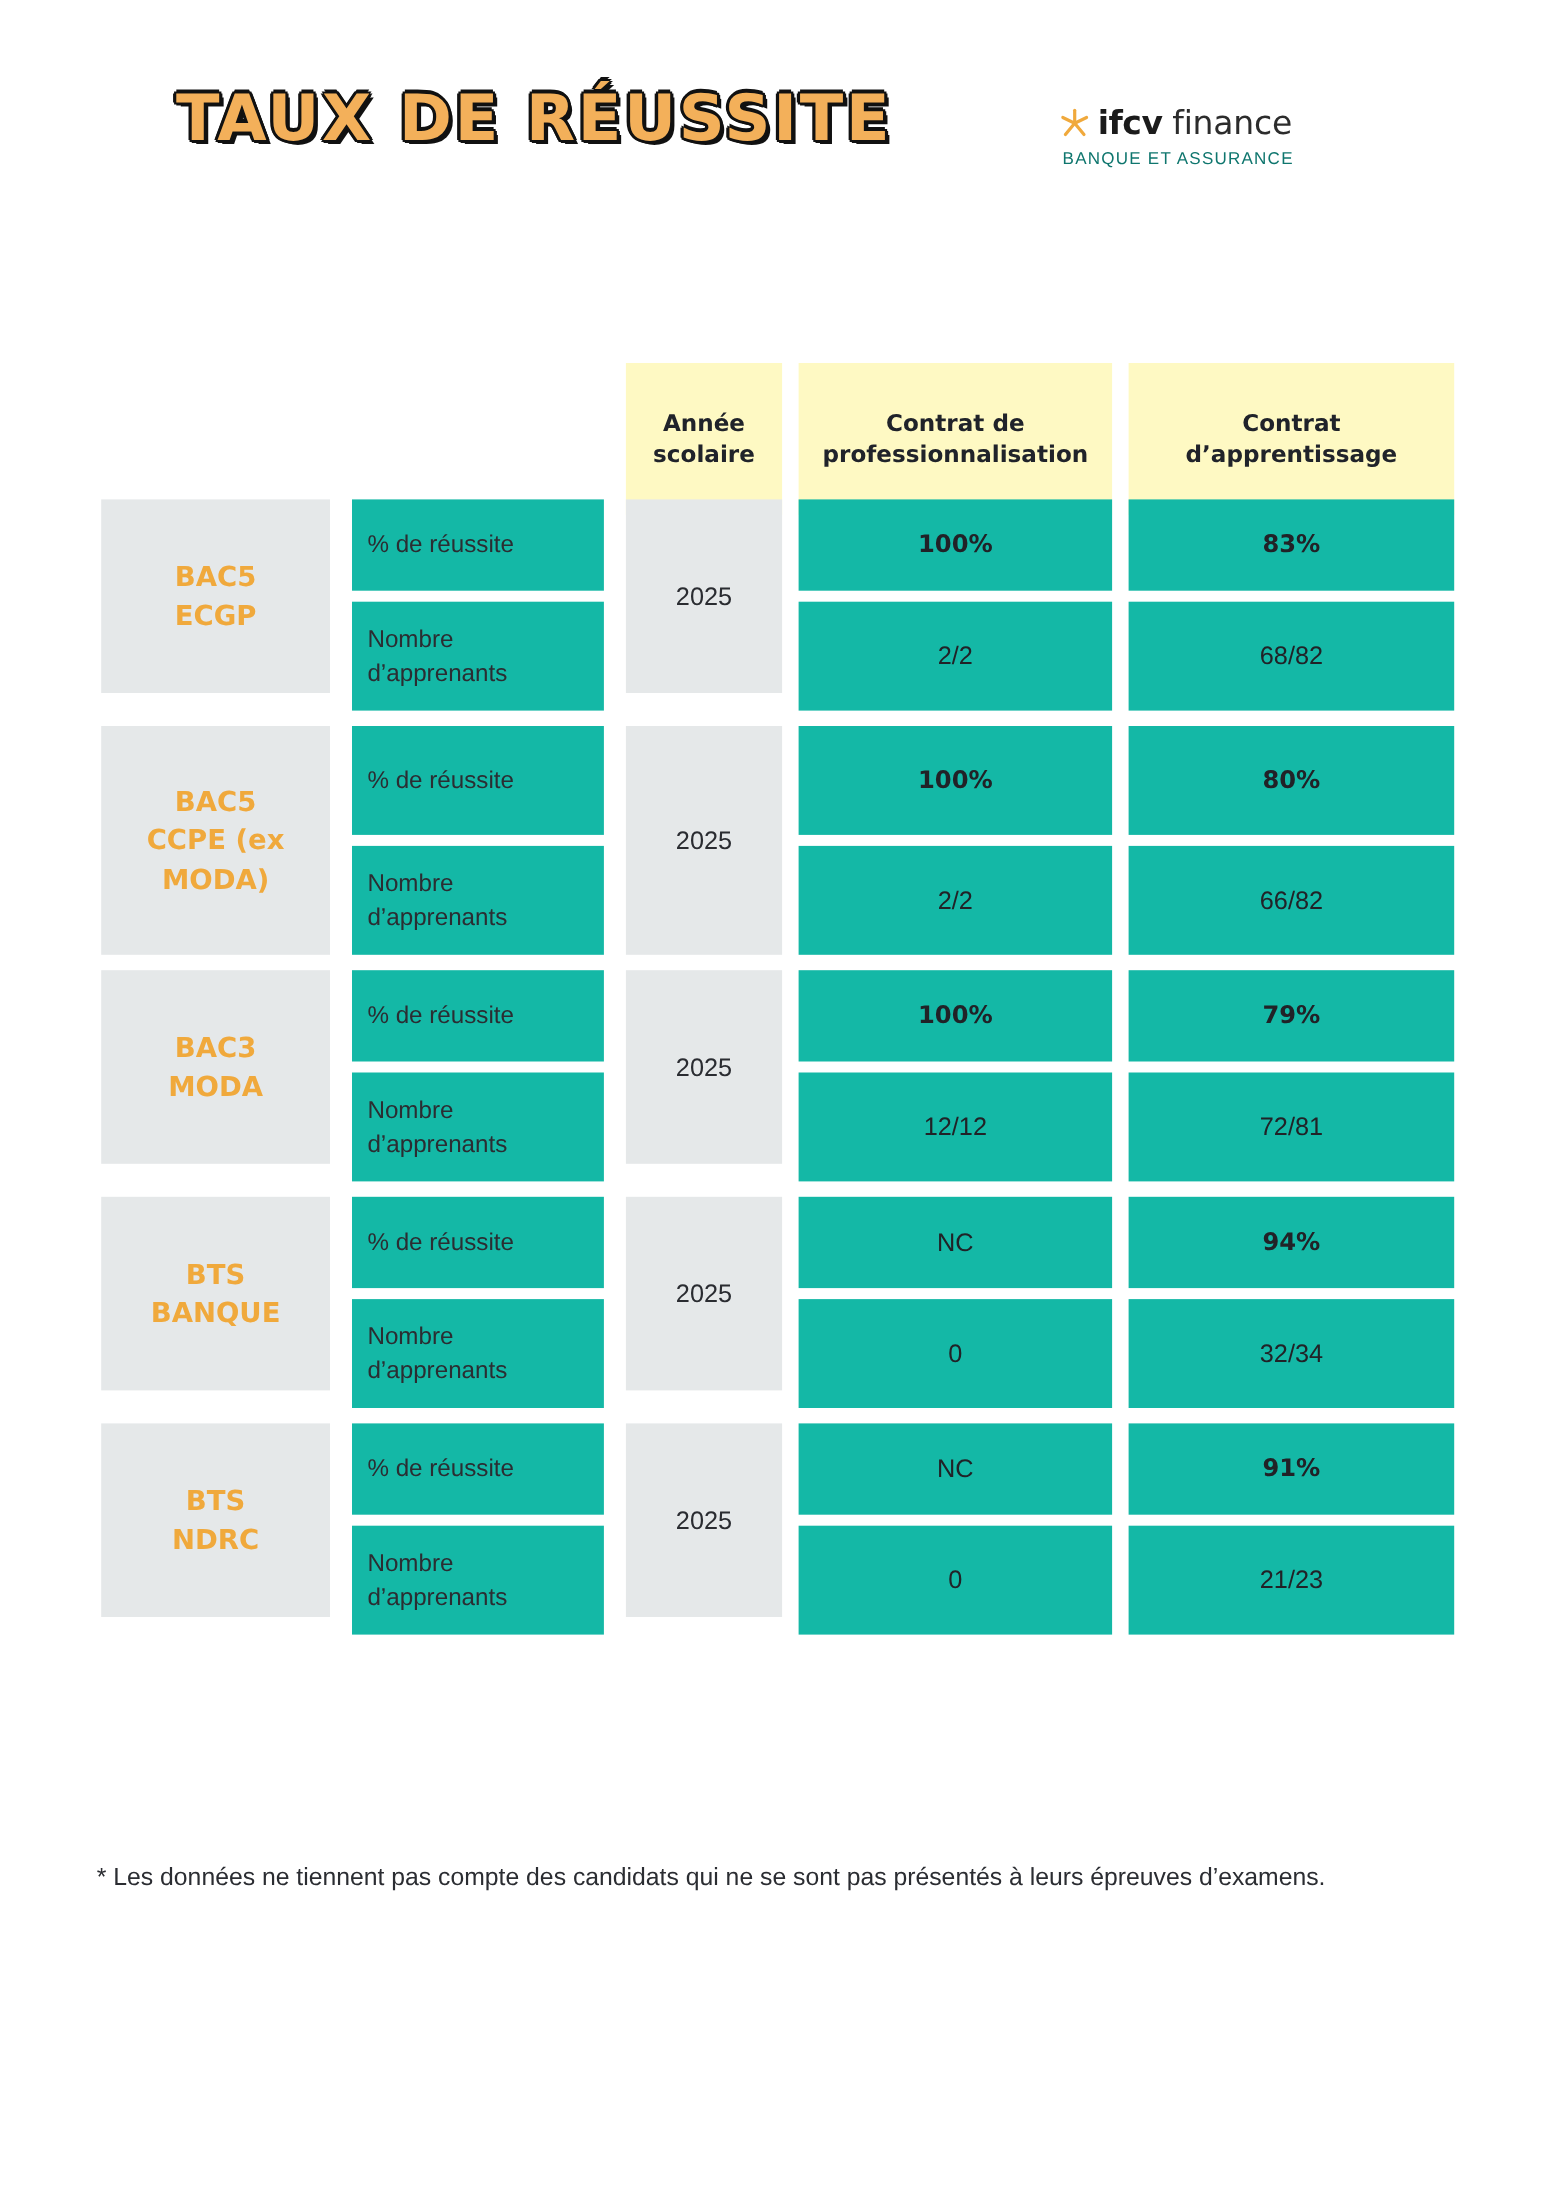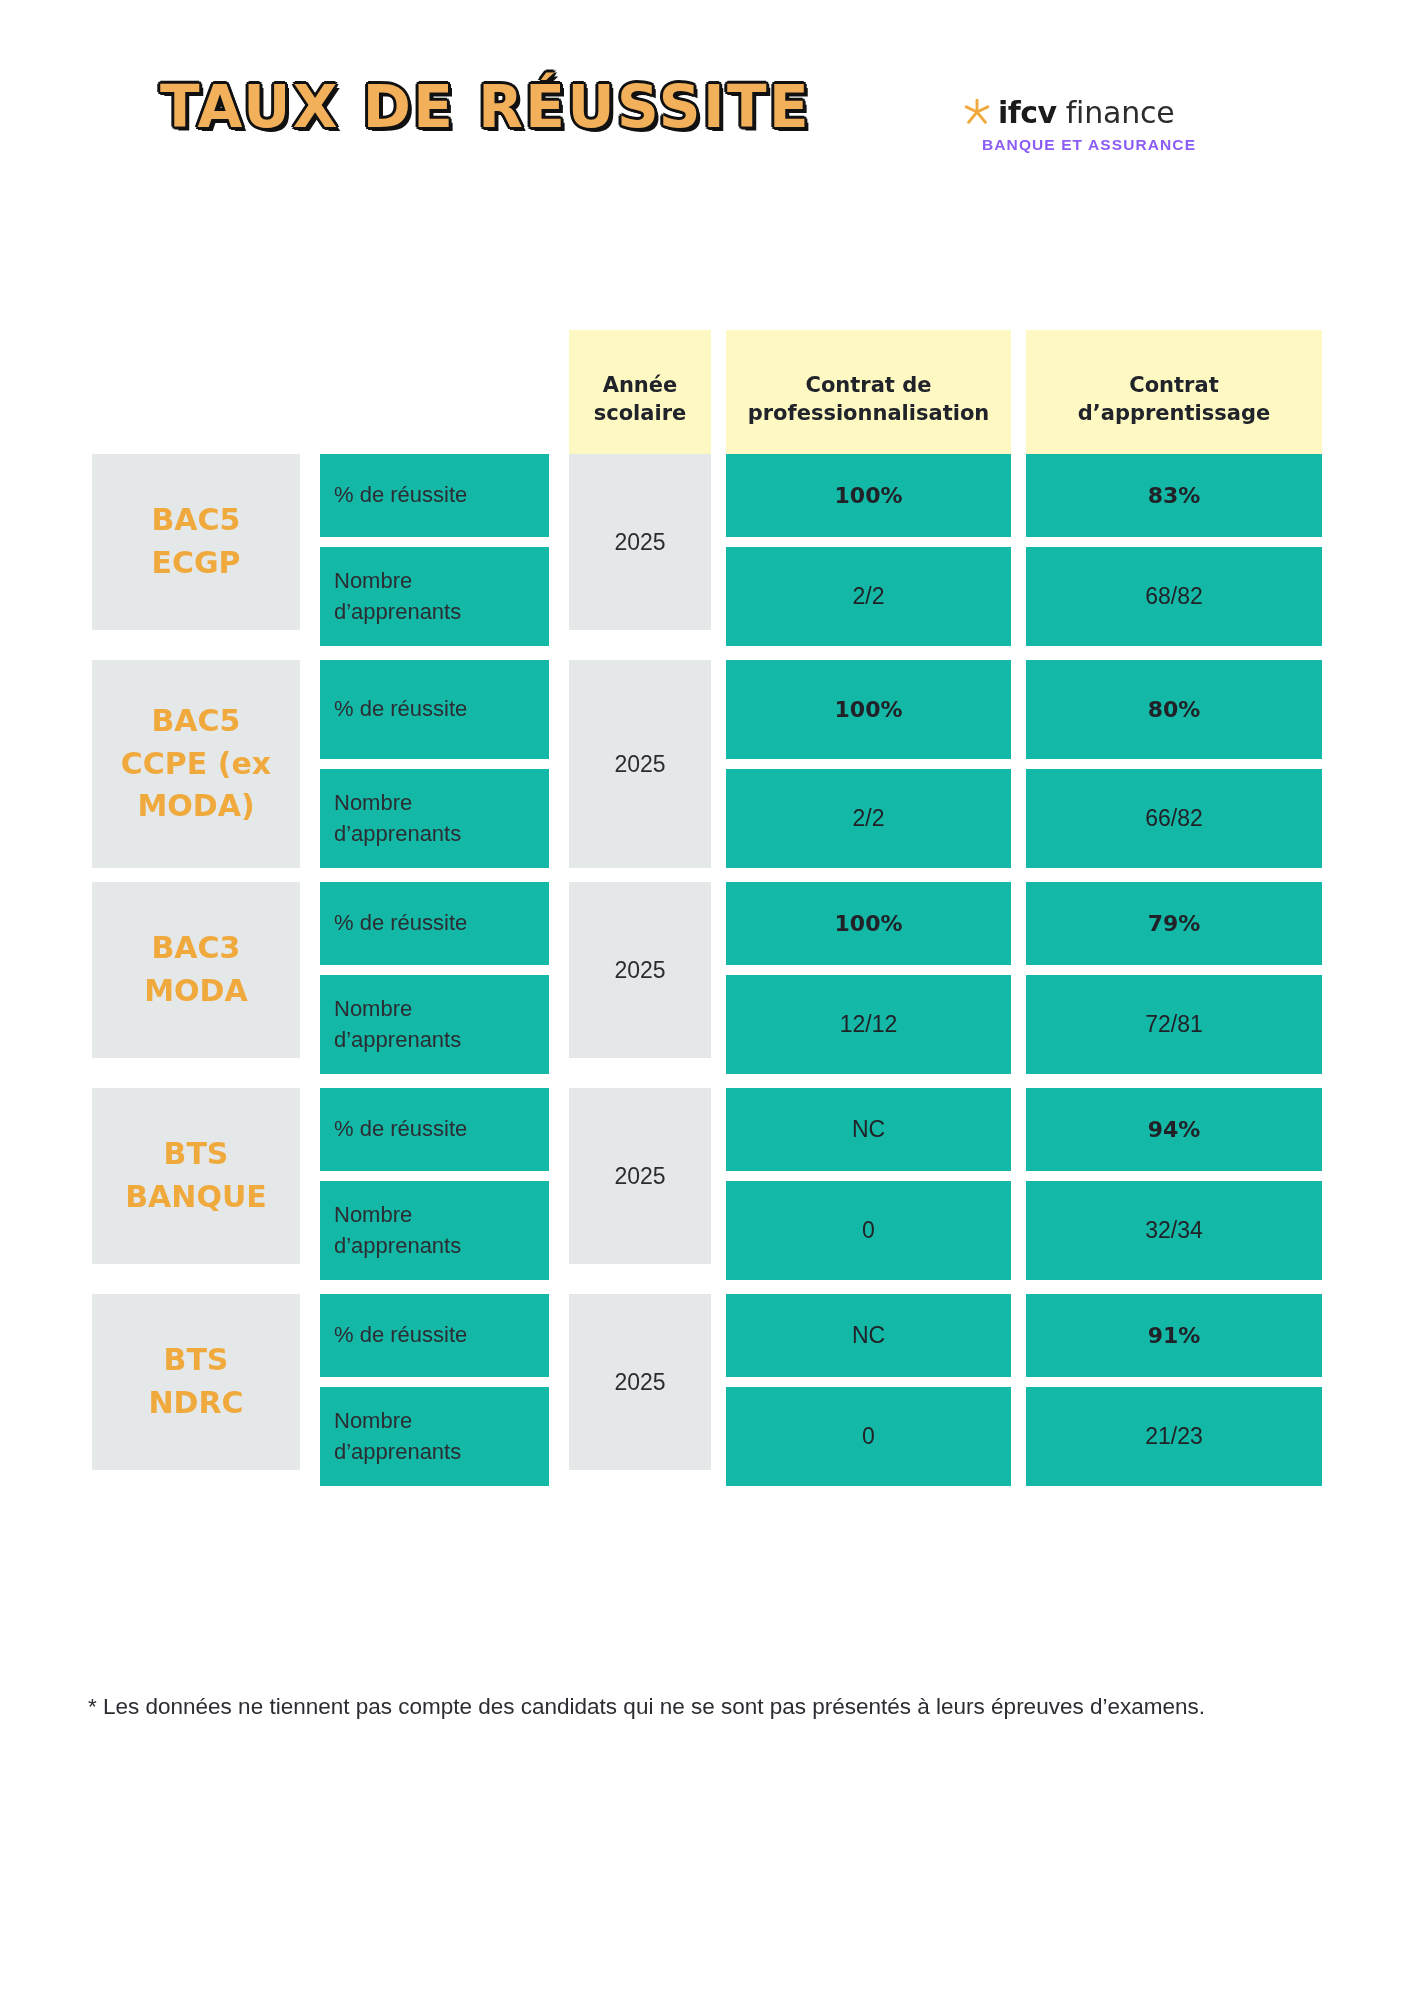--- a/index.html
+++ b/index.html
@@ -73,26 +73,25 @@
   .logo-finance {
     font-family: "DejaVu Sans", sans-serif;
     font-weight: 400;
     font-size: 30px;
     letter-spacing: -0.2px;
     color: #2c2c2c;
     margin-left: 3px;
   }
   .logo-sub {
     margin-top: 4px;
-    margin-left: 20px;
+    margin-left: 4px;
     font-family: "Liberation Sans", sans-serif;
     font-size: 15.5px;
     letter-spacing: 1.1px;
-    color: #8b5cf6;
-    font-weight: bold;
+    color: #0f766e;
   }
 
   
   .table {
     position: absolute;
     left: 92px;
     top: 330px;
     width: 1230px;
   }
 
@@ -140,21 +139,21 @@
   }
 
   .prog-cell {
     height: 176px;
     display: flex;
     align-items: center;
     justify-content: center;
     text-align: center;
     font-family: "DejaVu Sans", sans-serif;
     font-weight: 700;
-    font-size: 30px;
+    font-size: 25px;
     line-height: 1.42;
     color: #f0a93c;
     padding: 16px 10px;
   }
   .prog-cell.tall  { height: 208px; }
 
   .year-cell {
     height: 176px;
     display: flex;
     align-items: center;

